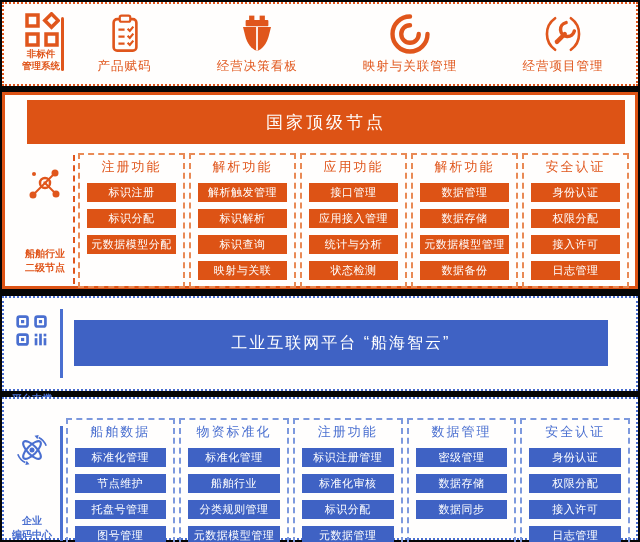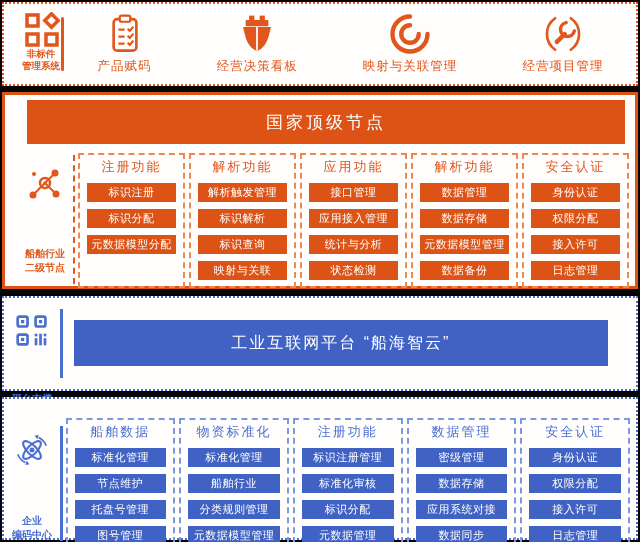--- a/index.html
+++ b/index.html
@@ -264,21 +264,20 @@
           <div class="fbox b">标识注册管理</div>
           <div class="fbox b">标准化审核</div>
           <div class="fbox b">标识分配</div>
           <div class="fbox b">元数据管理</div>
         </div>
 
         <div class="col blue">
           <div class="col-title b-text">数据管理</div>
           <div class="fbox b">密级管理</div>
           <div class="fbox b">数据存储</div>
-          <div class="fbox b">应用系统对接</div>
           <div class="fbox b">数据同步</div>
         </div>
 
         <div class="col blue">
           <div class="col-title b-text">安全认证</div>
           <div class="fbox b">身份认证</div>
           <div class="fbox b">权限分配</div>
           <div class="fbox b">接入许可</div>
           <div class="fbox b">日志管理</div>
         </div>

